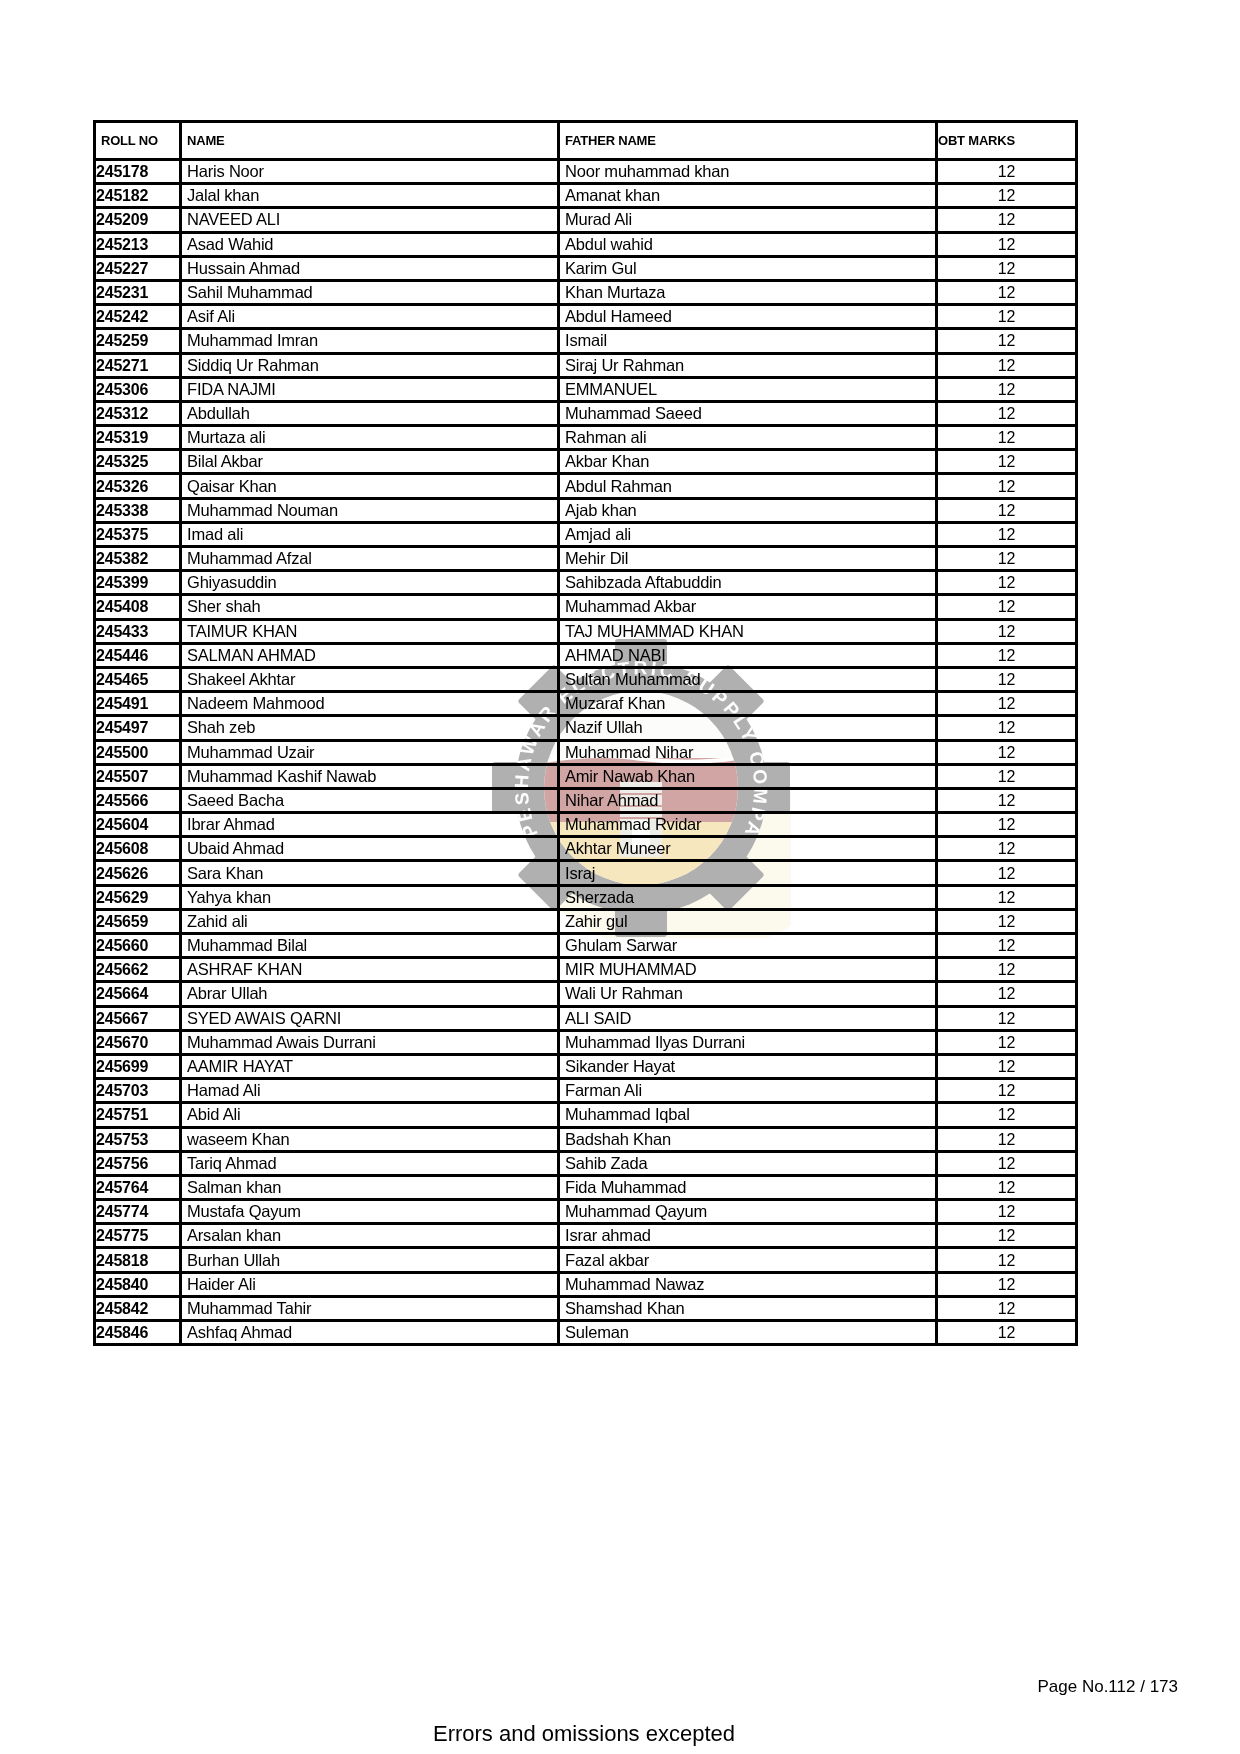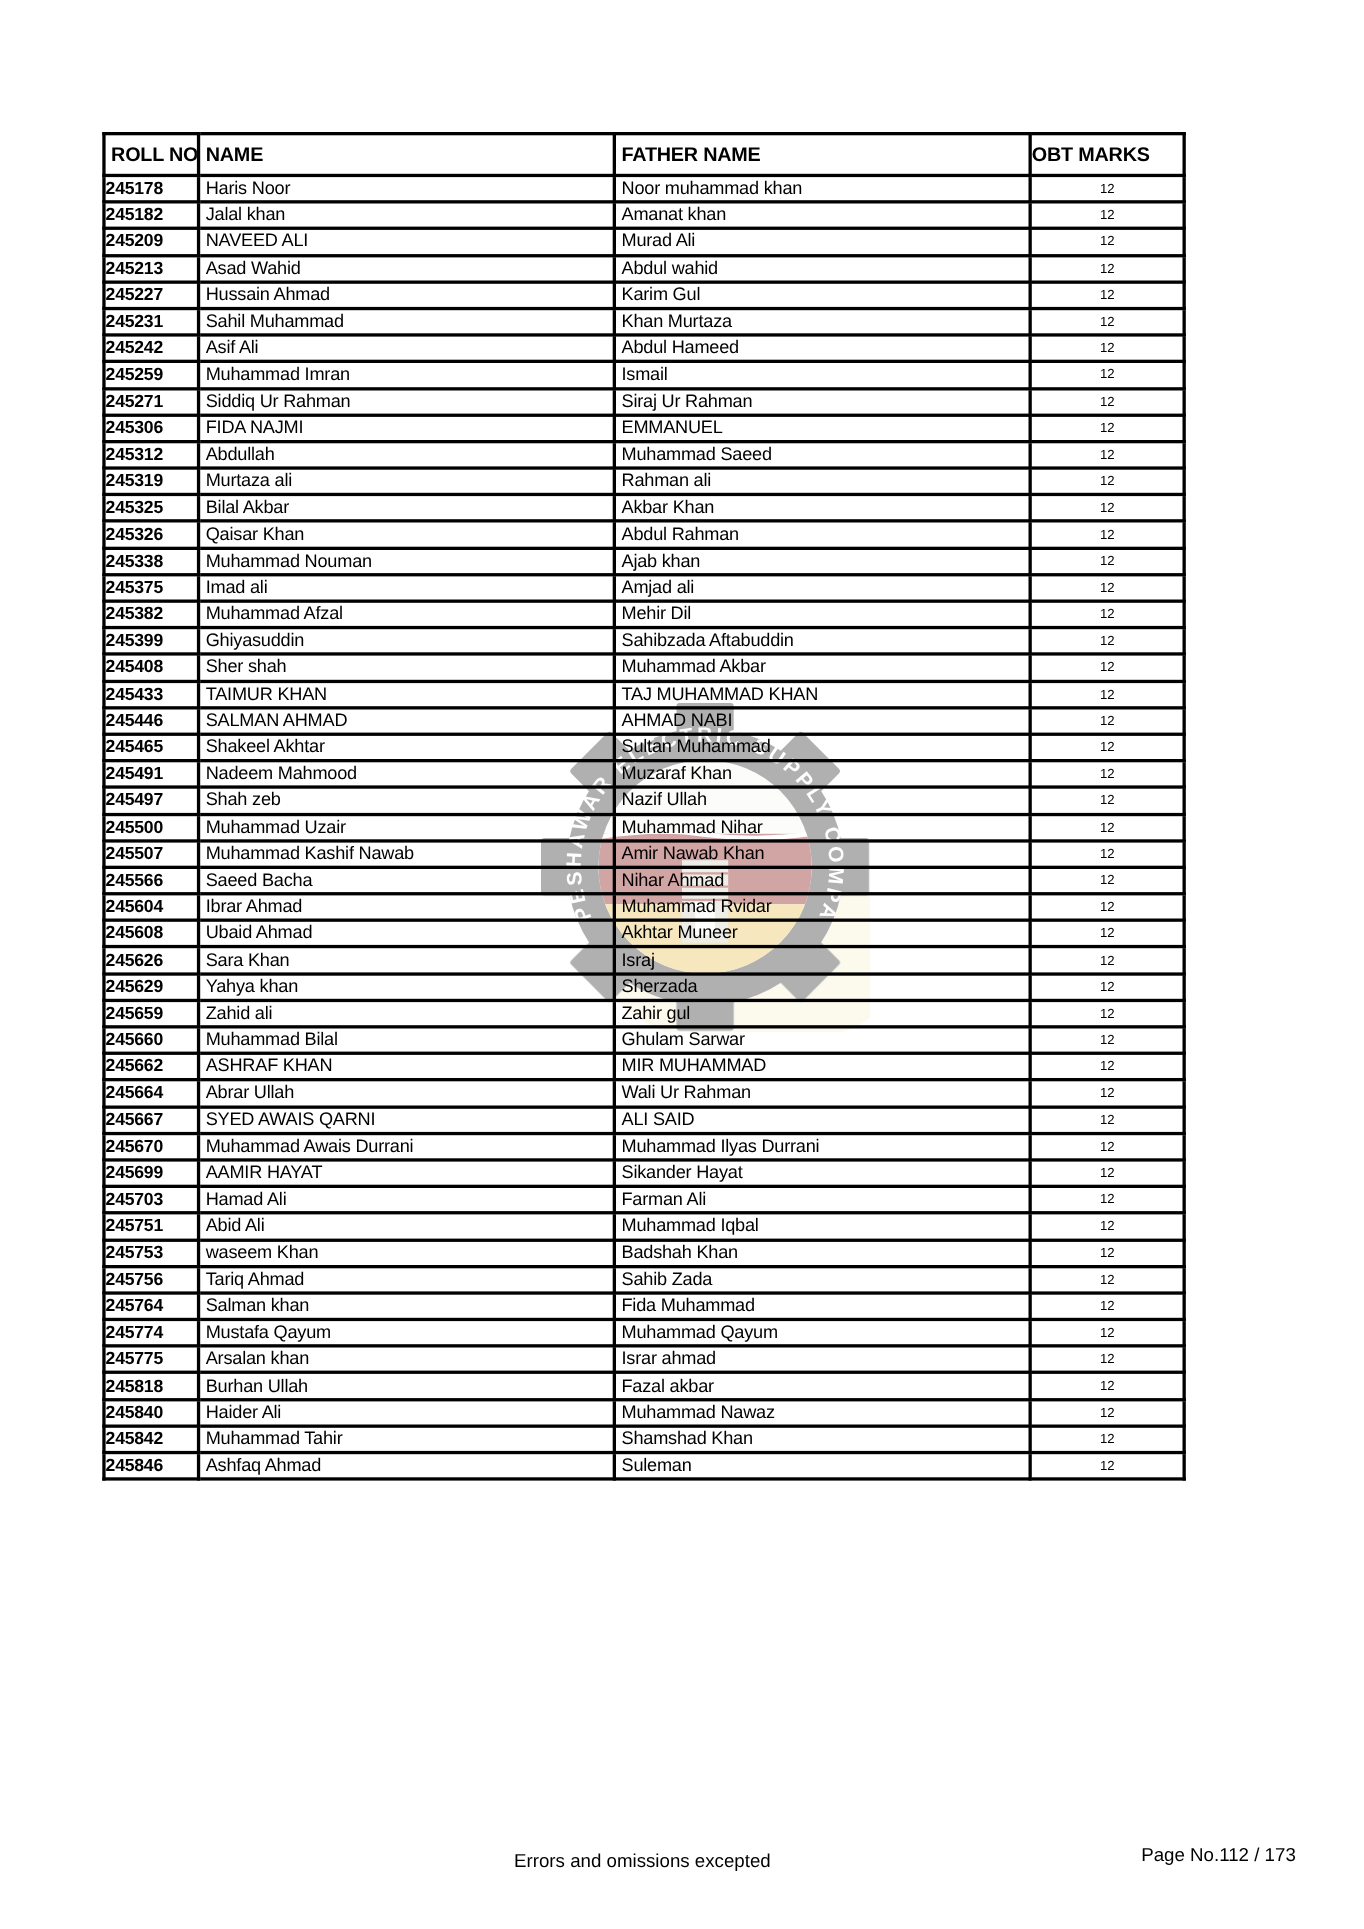--- a/index.html
+++ b/index.html
@@ -37,21 +37,21 @@
   .result-table th,.result-table td{
     border:3px solid #000;
     padding:0;
     background:transparent;
     overflow:hidden;
     white-space:nowrap;
     vertical-align:middle;
   }
   .result-table th{
     height:35px;
-    font-size:18px;
+    font-size:13px;
     font-weight:bold;
     text-align:left;
     padding-left:5px;
     letter-spacing:-0.2px;
   }
   .result-table th.h-marks{padding-left:0;}
   .result-table td{
     height:21.2px;
     line-height:21px;
     font-size:16.5px;
@@ -62,27 +62,27 @@
     text-align:left;
     padding-right:7px;
     font-size:16px;
   }
   td.c-name,td.c-father{
     text-align:left;
     padding-left:5px;
   }
   td.c-marks{
     text-align:center;
-    font-size:12px;
+    font-size:16px;
   }
   .footer-disclaimer{
     position:absolute;
-    top:1682px;left:93px;width:982px;
+    top:1721px;left:93px;width:982px;
     text-align:center;
-    font-size:17px;
+    font-size:22px;
     z-index:2;
   }
   .footer-pageno{
     position:absolute;
     top:1677px;right:62px;
     font-size:17px;
     z-index:2;
   }
 </style>
 </head>

